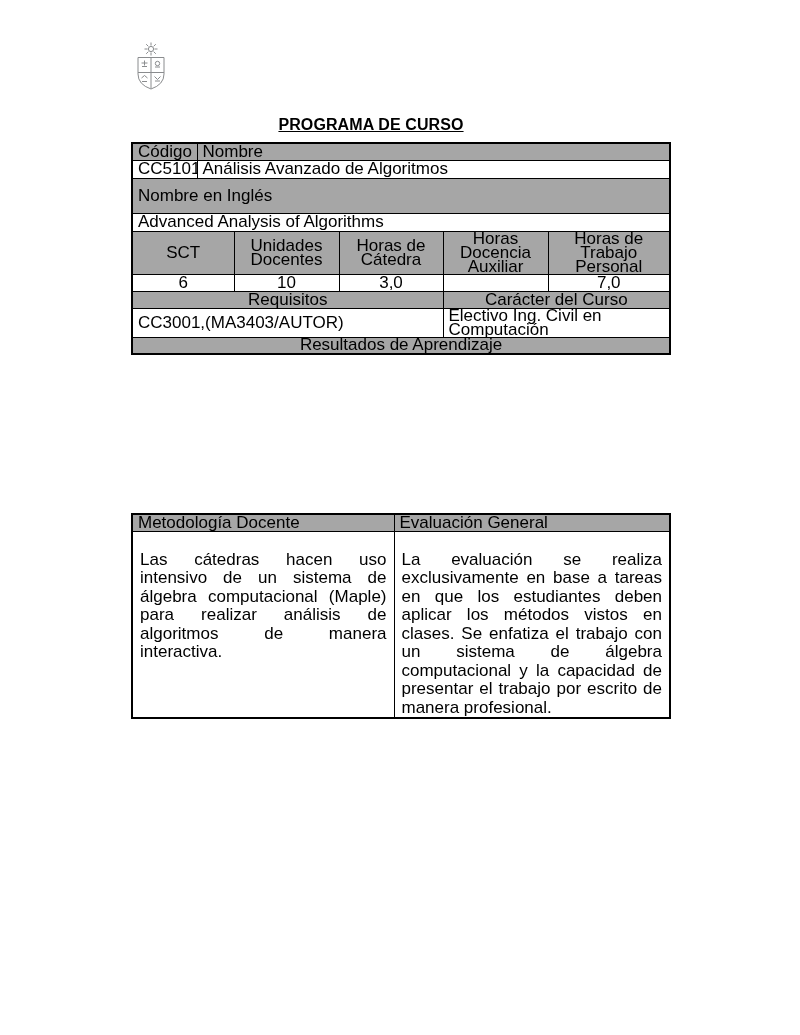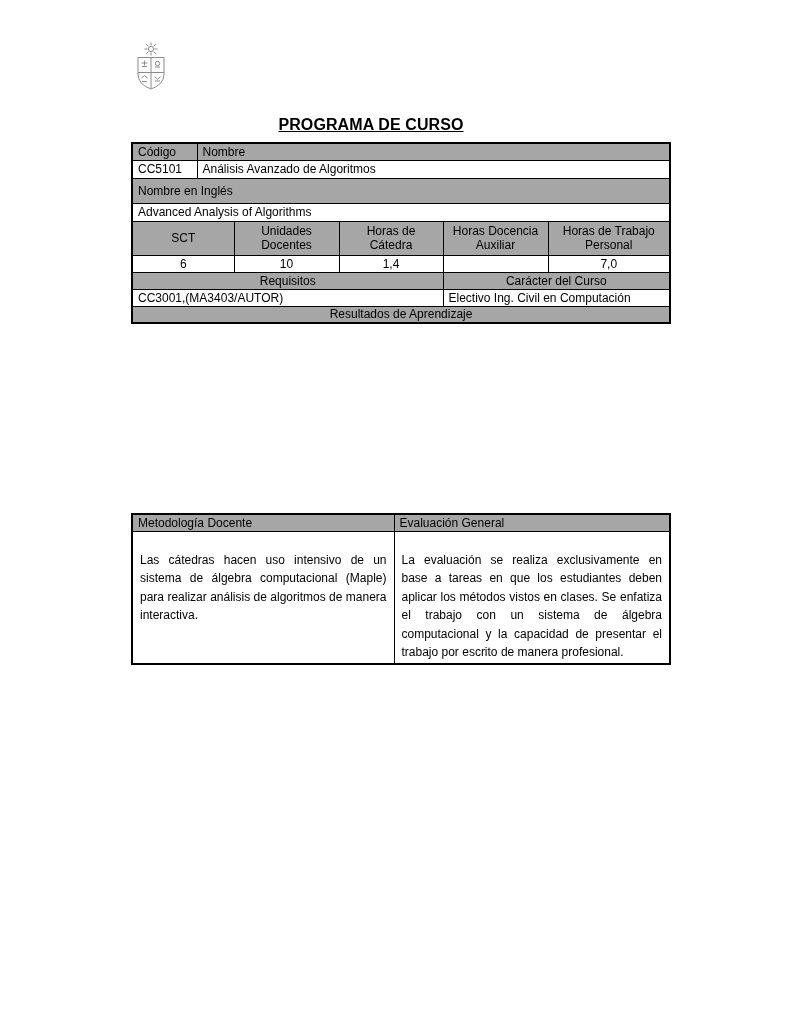--- a/index.html
+++ b/index.html
@@ -25,21 +25,21 @@
   }
 
   
   .doc-title{
     position:absolute;top:116px;left:0;width:742px;text-align:center;
     font-size:16px;font-weight:bold;letter-spacing:0.1px;text-decoration:underline;
   }
 
   
   table{border-collapse:collapse;table-layout:fixed;position:absolute;left:131px;
-        font-size:12px;}
+        font-size:17px;}
   table,td{border:1px solid #000;}
   table{border-width:2px;}
   td{padding:0 5px;line-height:14px;overflow:hidden;}
   .hd{background:#a6a6a6;}
   .ctr{text-align:center;}
   .t1{top:142px;width:538px;}
   .t2{top:513px;width:538px;}
   .para{
     vertical-align:top;text-align:justify;line-height:19px;
     padding:13px 8px 0 7px;
@@ -84,37 +84,37 @@
   </colgroup>
   <tbody>
       <tr style="height:17px">
     <td class="hd">Código</td>
     <td class="hd" colspan="5">Nombre</td>
   </tr>
   <tr style="height:18px">
     <td>CC5101</td>
     <td colspan="5">Análisis Avanzado de Algoritmos</td>
   </tr>
-  <tr style="height:25px">
+  <tr style="height:35px">
     <td class="hd" colspan="6">Nombre en Inglés</td>
   </tr>
   <tr style="height:18px">
     <td colspan="6">Advanced Analysis of Algorithms</td>
   </tr>
   <tr style="height:34px">
     <td class="hd ctr" colspan="2">SCT</td>
     <td class="hd ctr">Unidades Docentes</td>
     <td class="hd ctr">Horas de Cátedra</td>
     <td class="hd ctr">Horas Docencia Auxiliar</td>
     <td class="hd ctr">Horas de Trabajo Personal</td>
   </tr>
   <tr style="height:17px">
     <td class="ctr" colspan="2">6</td>
     <td class="ctr">10</td>
-    <td class="ctr">1,4</td>
+    <td class="ctr">3,0</td>
     <td class="ctr"></td>
     <td class="ctr">7,0</td>
   </tr>
   <tr style="height:17px">
     <td class="hd ctr" colspan="4">Requisitos</td>
     <td class="hd ctr" colspan="2">Carácter del Curso</td>
   </tr>
   <tr style="height:17px">
     <td colspan="4">CC3001,(MA3403/AUTOR)</td>
     <td colspan="2">Electivo Ing. Civil en Computación</td>

